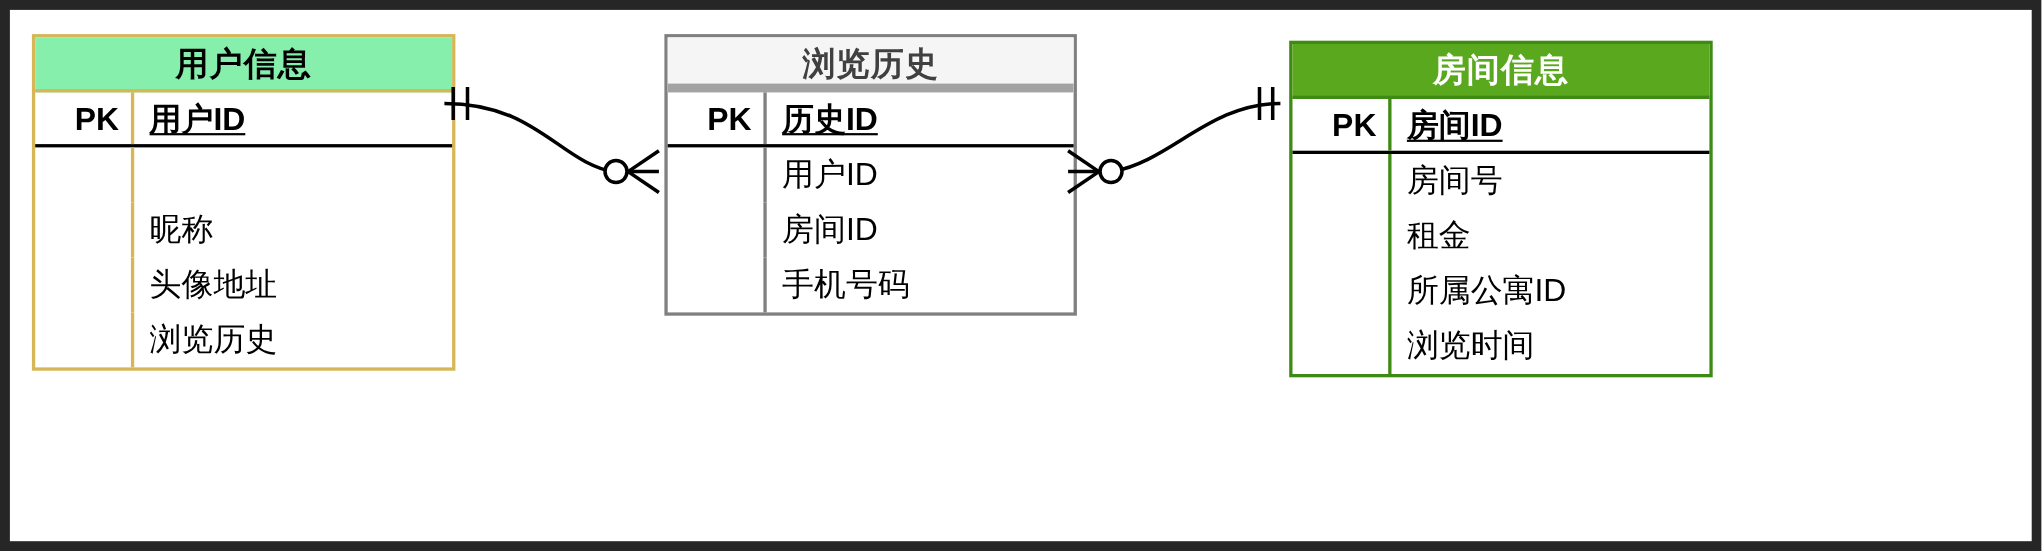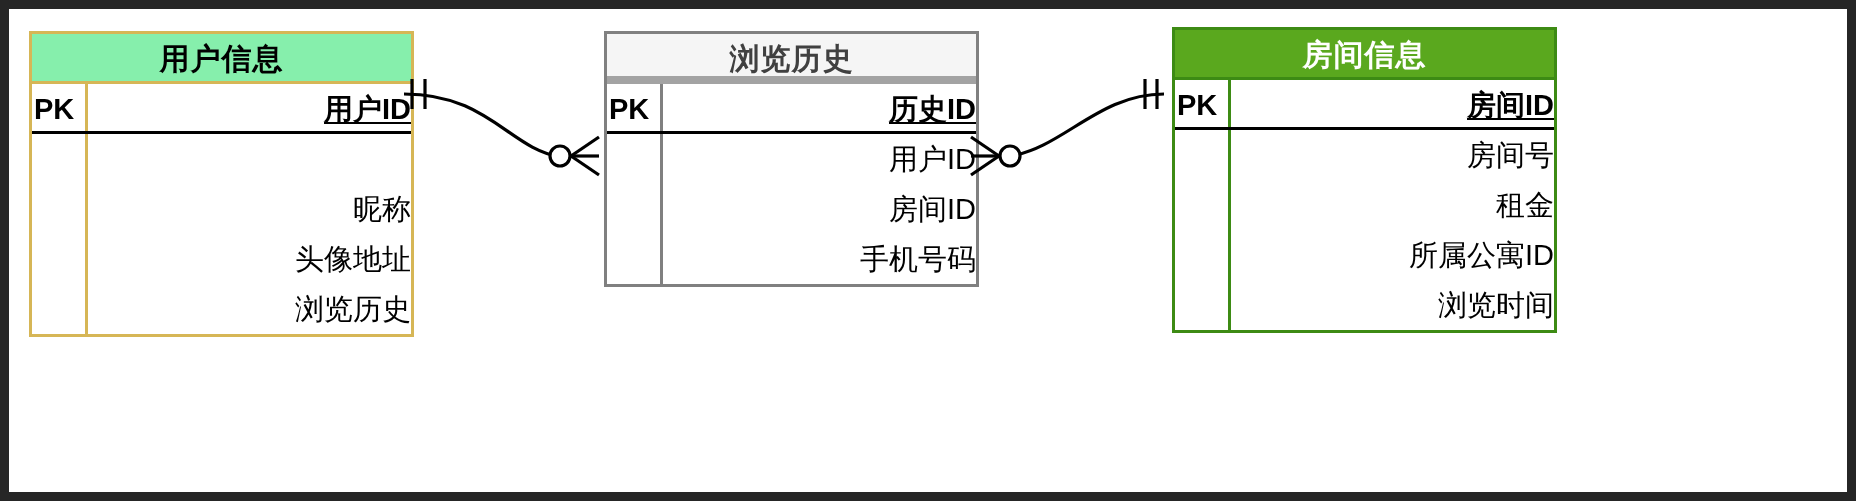--- a/index.html
+++ b/index.html
@@ -43,20 +43,21 @@
 
   .tbl-rows {
     display: block;
   }
 
   .row {
     display: flex;
     align-items: stretch;
     height: 50px;
     box-sizing: border-box;
+    padding-left: 34px;
   }
 
   .cell-key {
     box-sizing: border-box;
     width: 56px;
     flex: 0 0 56px;
     font-size: 29px;
     font-weight: bold;
     line-height: 50px;
     text-align: left;
@@ -66,21 +67,20 @@
   }
 
   .cell-name {
     box-sizing: border-box;
     flex: 1 1 auto;
     font-size: 29px;
     line-height: 50px;
     padding-left: 14px;
     color: #000;
     white-space: nowrap;
-    text-align: right;
   }
 
   .row.pk .cell-name {
     font-weight: bold;
     text-decoration: underline;
     text-underline-offset: 3px;
   }
 
   
   #table-user {
@@ -116,21 +116,21 @@
   #table-history .cell-key {
     border-right: 3px solid #808080;
   }
   #table-history .row.pk {
     border-bottom: 3px solid #000000;
   }
 
   
   #table-room {
     left: 1163px;
-    top: 18px;
+    top: 28px;
     width: 385px;
     border-color: #3d8b14;
   }
   #table-room .tbl-title {
     background: #5aa81e;
     border-bottom: 3px solid #3d8b14;
     color: #ffffff;
   }
   #table-room .cell-key {
     border-right: 3px solid #3d8b14;

